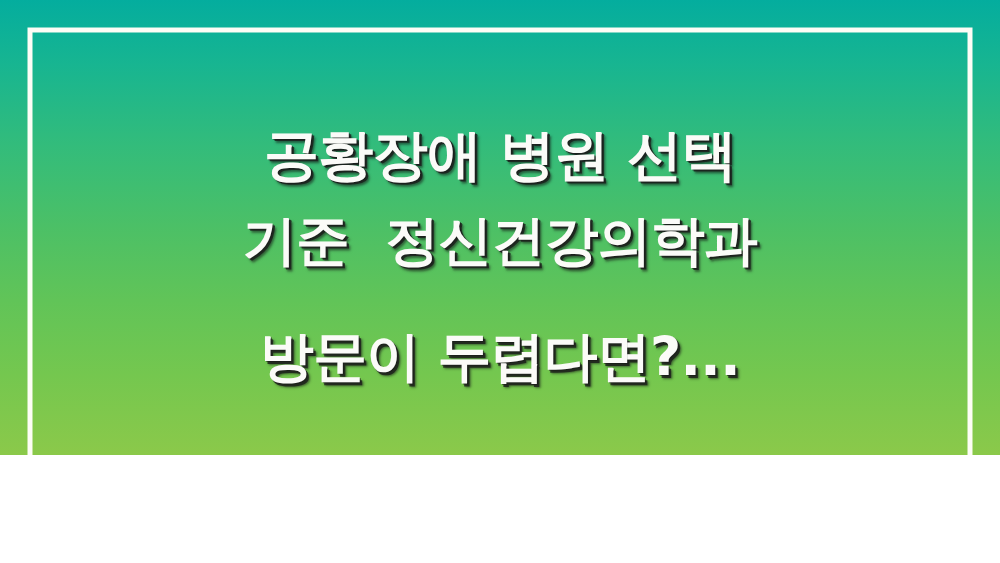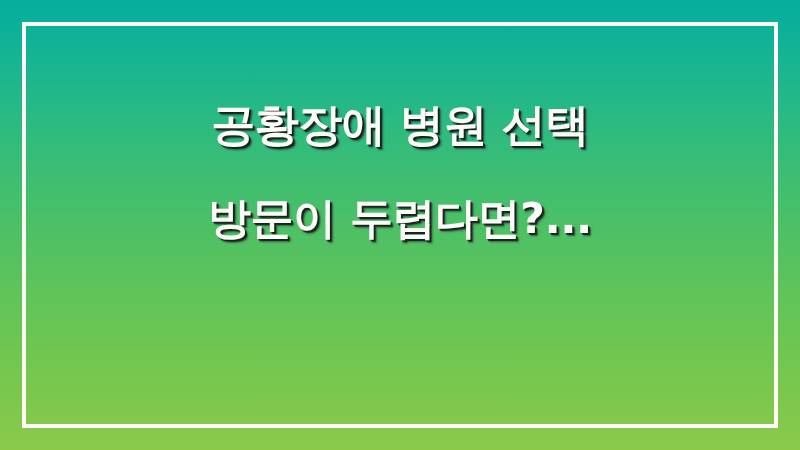--- a/index.html
+++ b/index.html
@@ -4,21 +4,21 @@
 <style>
   html, body {
     margin: 0;
     padding: 0;
     background: #ffffff;
   }
 
   #thumbnail-card {
     position: relative;
     width: 800px;
-    height: 450px;
+    height: 364px;
     overflow: hidden;
     font-family: "DejaVu Sans", "Liberation Sans", sans-serif;
     background: linear-gradient(
       to bottom,
       #04ad9e 0%,
       #17b591 14%,
       #33bc7b 32%,
       #4cc066 50%,
       #61c458 66%,
       #74c74f 82%,
@@ -69,16 +69,17 @@
 </style>
 </head>
 <body>
 
 <div id="thumbnail-card">
 
   <div id="card-frame"></div>
 
   <div id="title-block">
     <div class="title-line" id="title-line-1">공황장애 병원 선택</div>
+    <div class="title-line" id="title-line-2">기준  정신건강의학과</div>
     <div class="title-line" id="title-line-3">방문이 두렵다면?...</div>
   </div>
 
 </div>
 
 </body></html>

